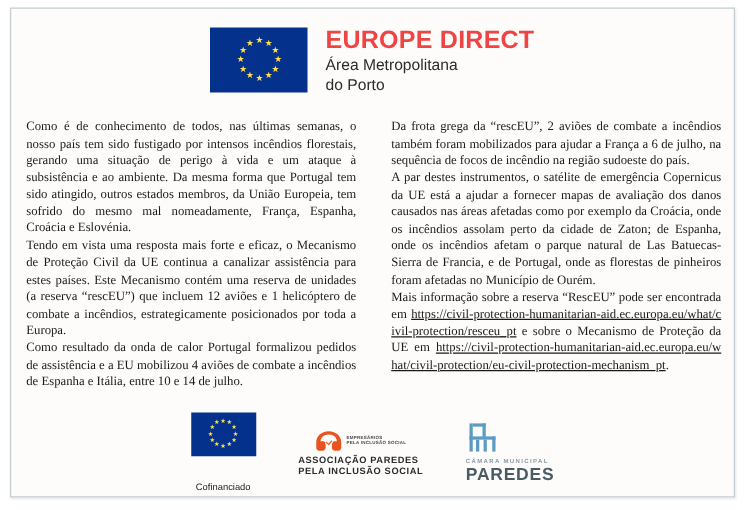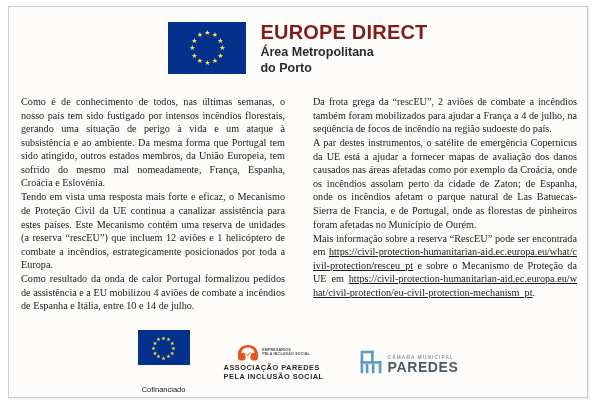--- a/index.html
+++ b/index.html
@@ -67,26 +67,26 @@
   .brand {
     display: flex;
     flex-direction: column;
     justify-content: center;
     line-height: 1.15;
   }
   .brand-title {
     font-family: "Liberation Sans", sans-serif;
     font-weight: bold;
     font-size: 20px;
-    color: #7f1d1d;
+    color: #ef4444;
     letter-spacing: 0.2px;
   }
   .brand-sub1, .brand-sub2 {
     font-family: "Liberation Sans", sans-serif;
-    font-weight: bold;
+    font-weight: normal;
     font-size: 12.5px;
     color: #2b2b2b;
     margin-top: 1px;
   }
 
   
   .columns {
     position: absolute;
     left: 0;
     top: 88px;
@@ -187,22 +187,23 @@
     font-weight: bold;
     color: #2b2b2b;
     line-height: 1.28;
     text-align: left;
     letter-spacing: 0.5px;
     margin-top: 1px;
   }
 
   .logo-paredes {
     display: flex;
-    align-items: flex-end;
+    align-items: flex-start;
     gap: 4px;
+    flex-direction: column;
   }
   .chair-mark { width: 26px; height: 26px; flex: 0 0 auto; }
   .paredes-text { display: flex; flex-direction: column; line-height: 1.05; }
   .paredes-small {
     font-family: "Liberation Sans", sans-serif;
     font-size: 4.8px;
     letter-spacing: 1.1px;
     color: #8b9aa5;
     font-weight: bold;
   }
@@ -244,21 +245,21 @@
 
     <div class="columns">
 
       <div class="col">
         <p>Como é de conhecimento de todos, nas últimas semanas, o nosso país tem sido fustigado por intensos incêndios florestais, gerando uma situação de perigo à vida e um ataque à subsistência e ao ambiente. Da mesma forma que Portugal tem sido atingido, outros estados membros, da União Europeia, tem sofrido do mesmo mal nomeadamente, França, Espanha, Croácia e Eslovénia.</p>
         <p>Tendo em vista uma resposta mais forte e eficaz, o Mecanismo de Proteção Civil da UE continua a canalizar assistência para estes países. Este Mecanismo contém uma reserva de unidades (a reserva “rescEU”) que incluem 12 aviões e 1 helicóptero de combate a incêndios, estrategicamente posicionados por toda a Europa.</p>
         <p class="lastline-left">Como resultado da onda de calor Portugal formalizou pedidos de assistência e a EU mobilizou 4 aviões de combate a incêndios de Espanha e Itália, entre 10 e 14 de julho.</p>
       </div>
 
       <div class="col">
-        <p>Da frota grega da “rescEU”, 2 aviões de combate a incêndios também foram mobilizados para ajudar a França a 4 de julho, na sequência de focos de incêndio na região sudoeste do país.</p>
+        <p>Da frota grega da “rescEU”, 2 aviões de combate a incêndios também foram mobilizados para ajudar a França a 6 de julho, na sequência de focos de incêndio na região sudoeste do país.</p>
         <p>A par destes instrumentos, o satélite de emergência Copernicus da UE está a ajudar a fornecer mapas de avaliação dos danos causados nas áreas afetadas como por exemplo da Croácia, onde os incêndios assolam perto da cidade de Zaton; de Espanha, onde os incêndios afetam o parque natural de Las Batuecas-Sierra de Francia, e de Portugal, onde as florestas de pinheiros foram afetadas no Município de Ourém.</p>
         <p class="lastline-left"><span>Mais informação sobre a reserva “RescEU” pode ser encontrada em </span><a class="link" href="#">https://civil-protection-humanitarian-aid.ec.europa.eu/what/civil-protection/resceu_pt</a><span> e sobre o Mecanismo de Proteção da UE em </span><a class="link" href="#">https://civil-protection-humanitarian-aid.ec.europa.eu/what/civil-protection/eu-civil-protection-mechanism_pt</a><span>.</span></p>
       </div>
 
     </div>
 
     <div class="footer">
 
       <div class="logo-cofin">
         <div class="eu-flag-sm" id="eu-flag-small">

